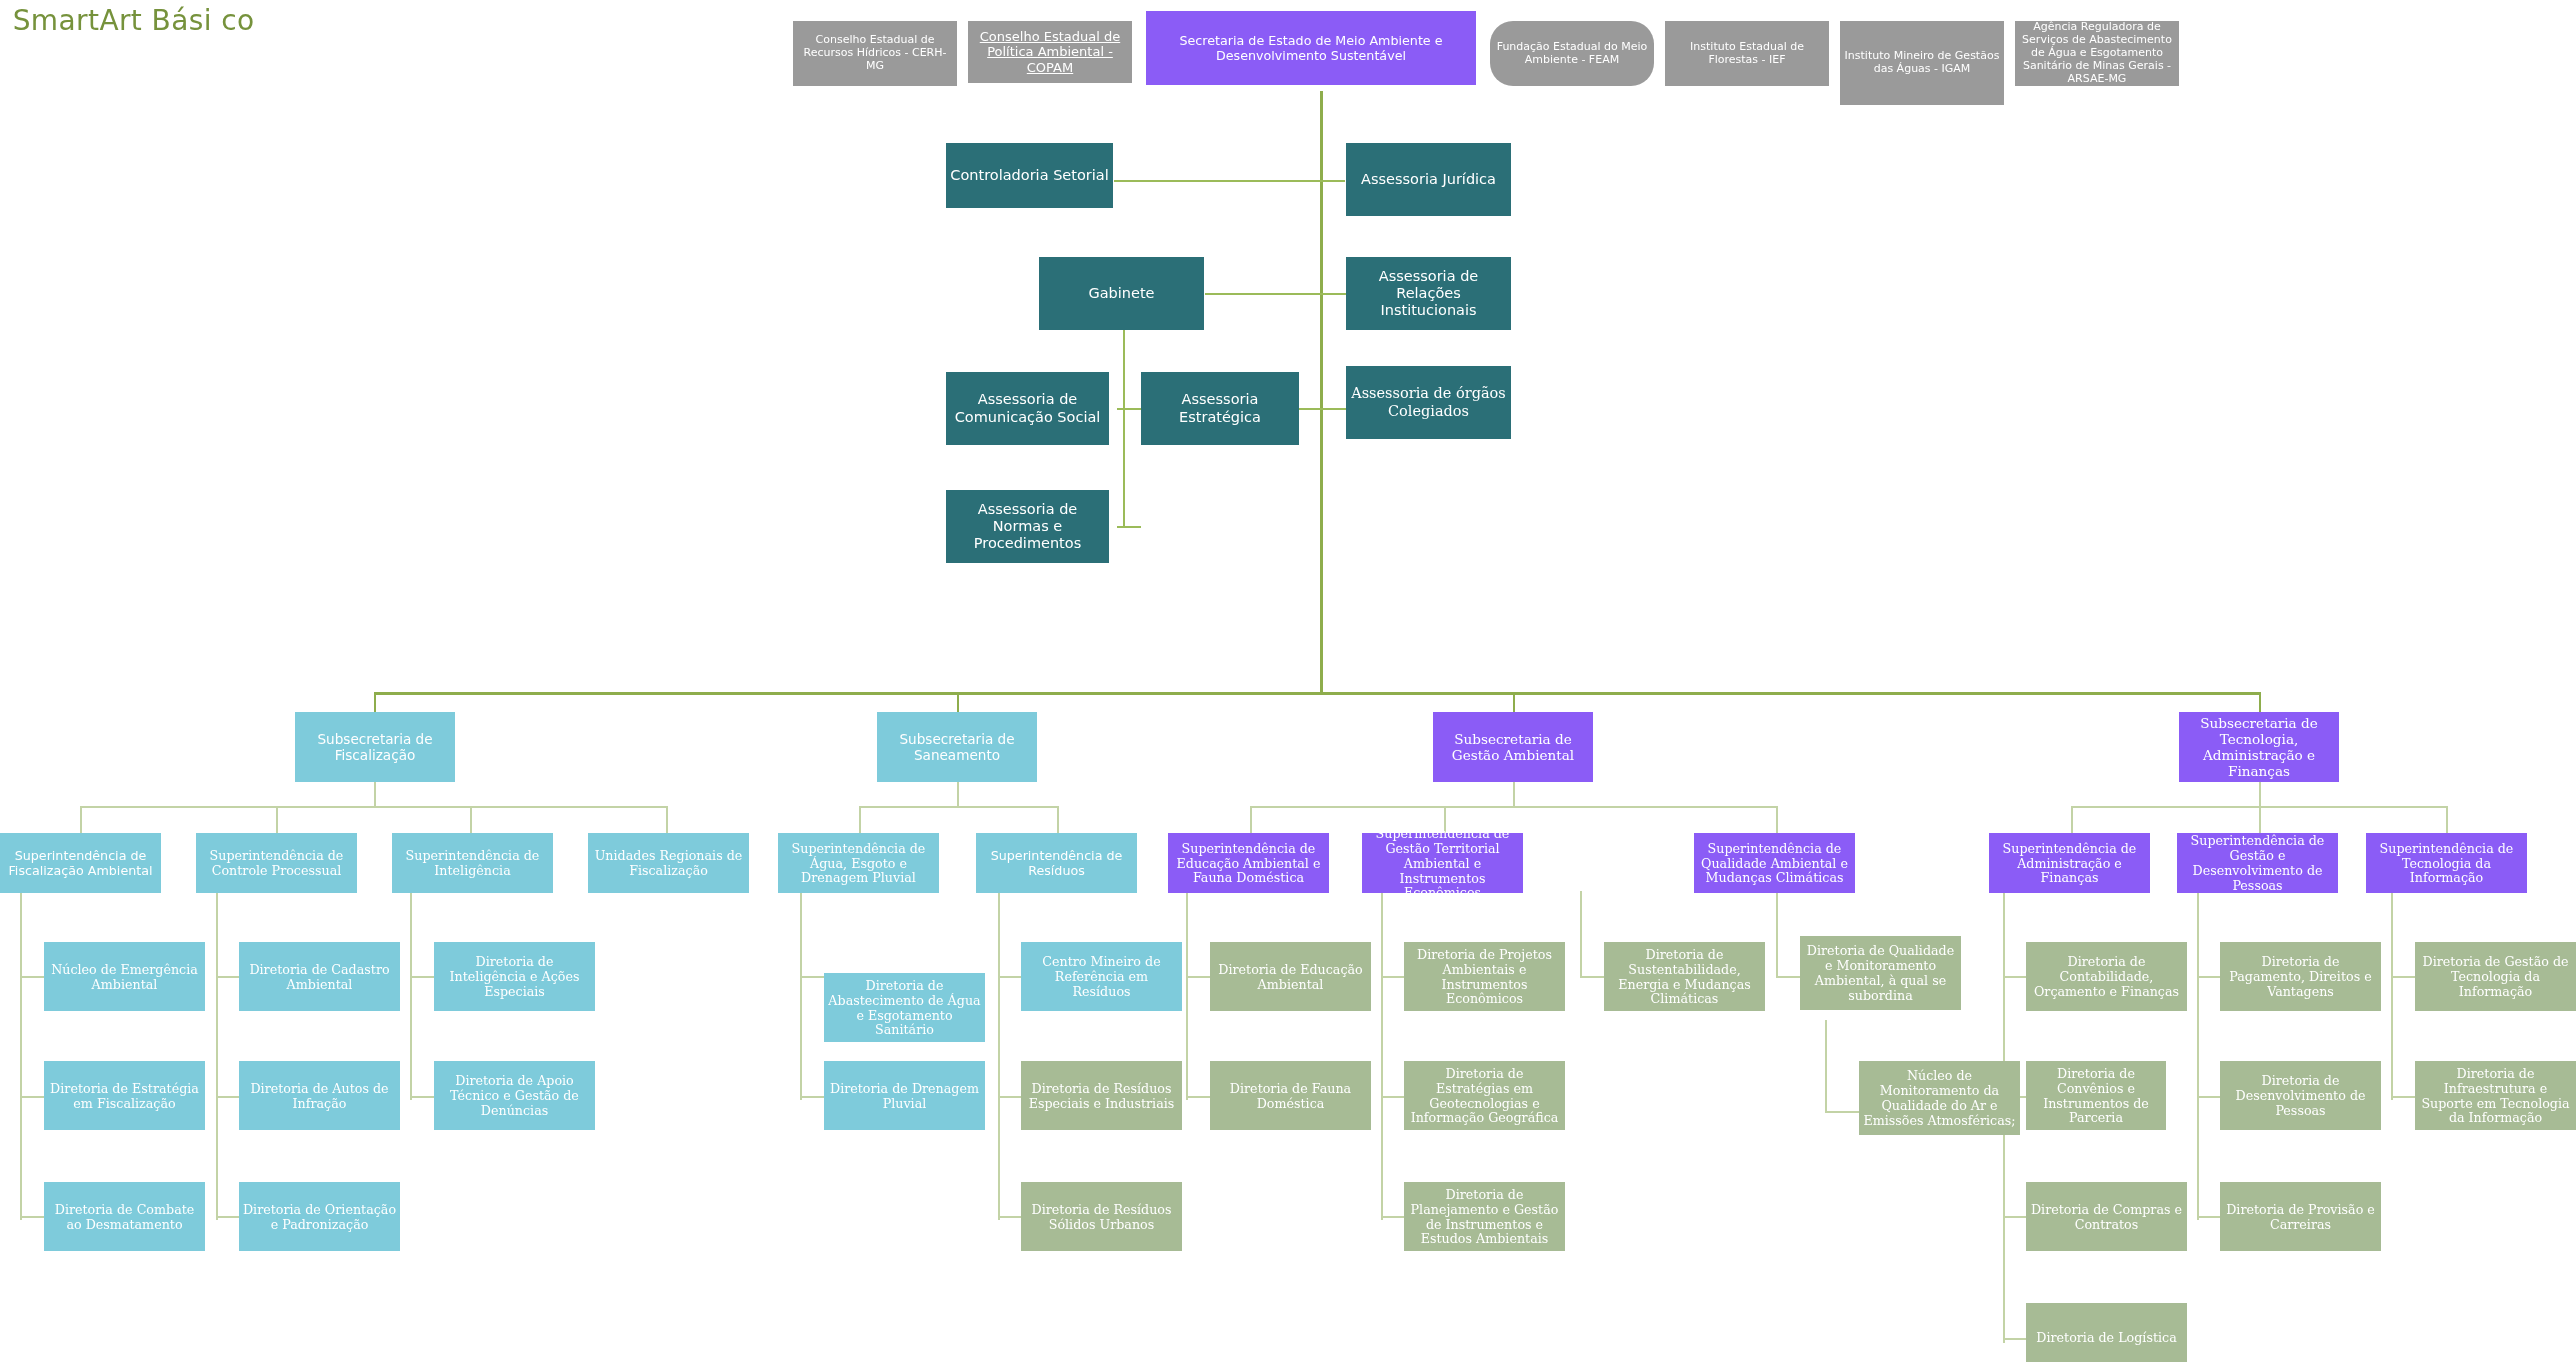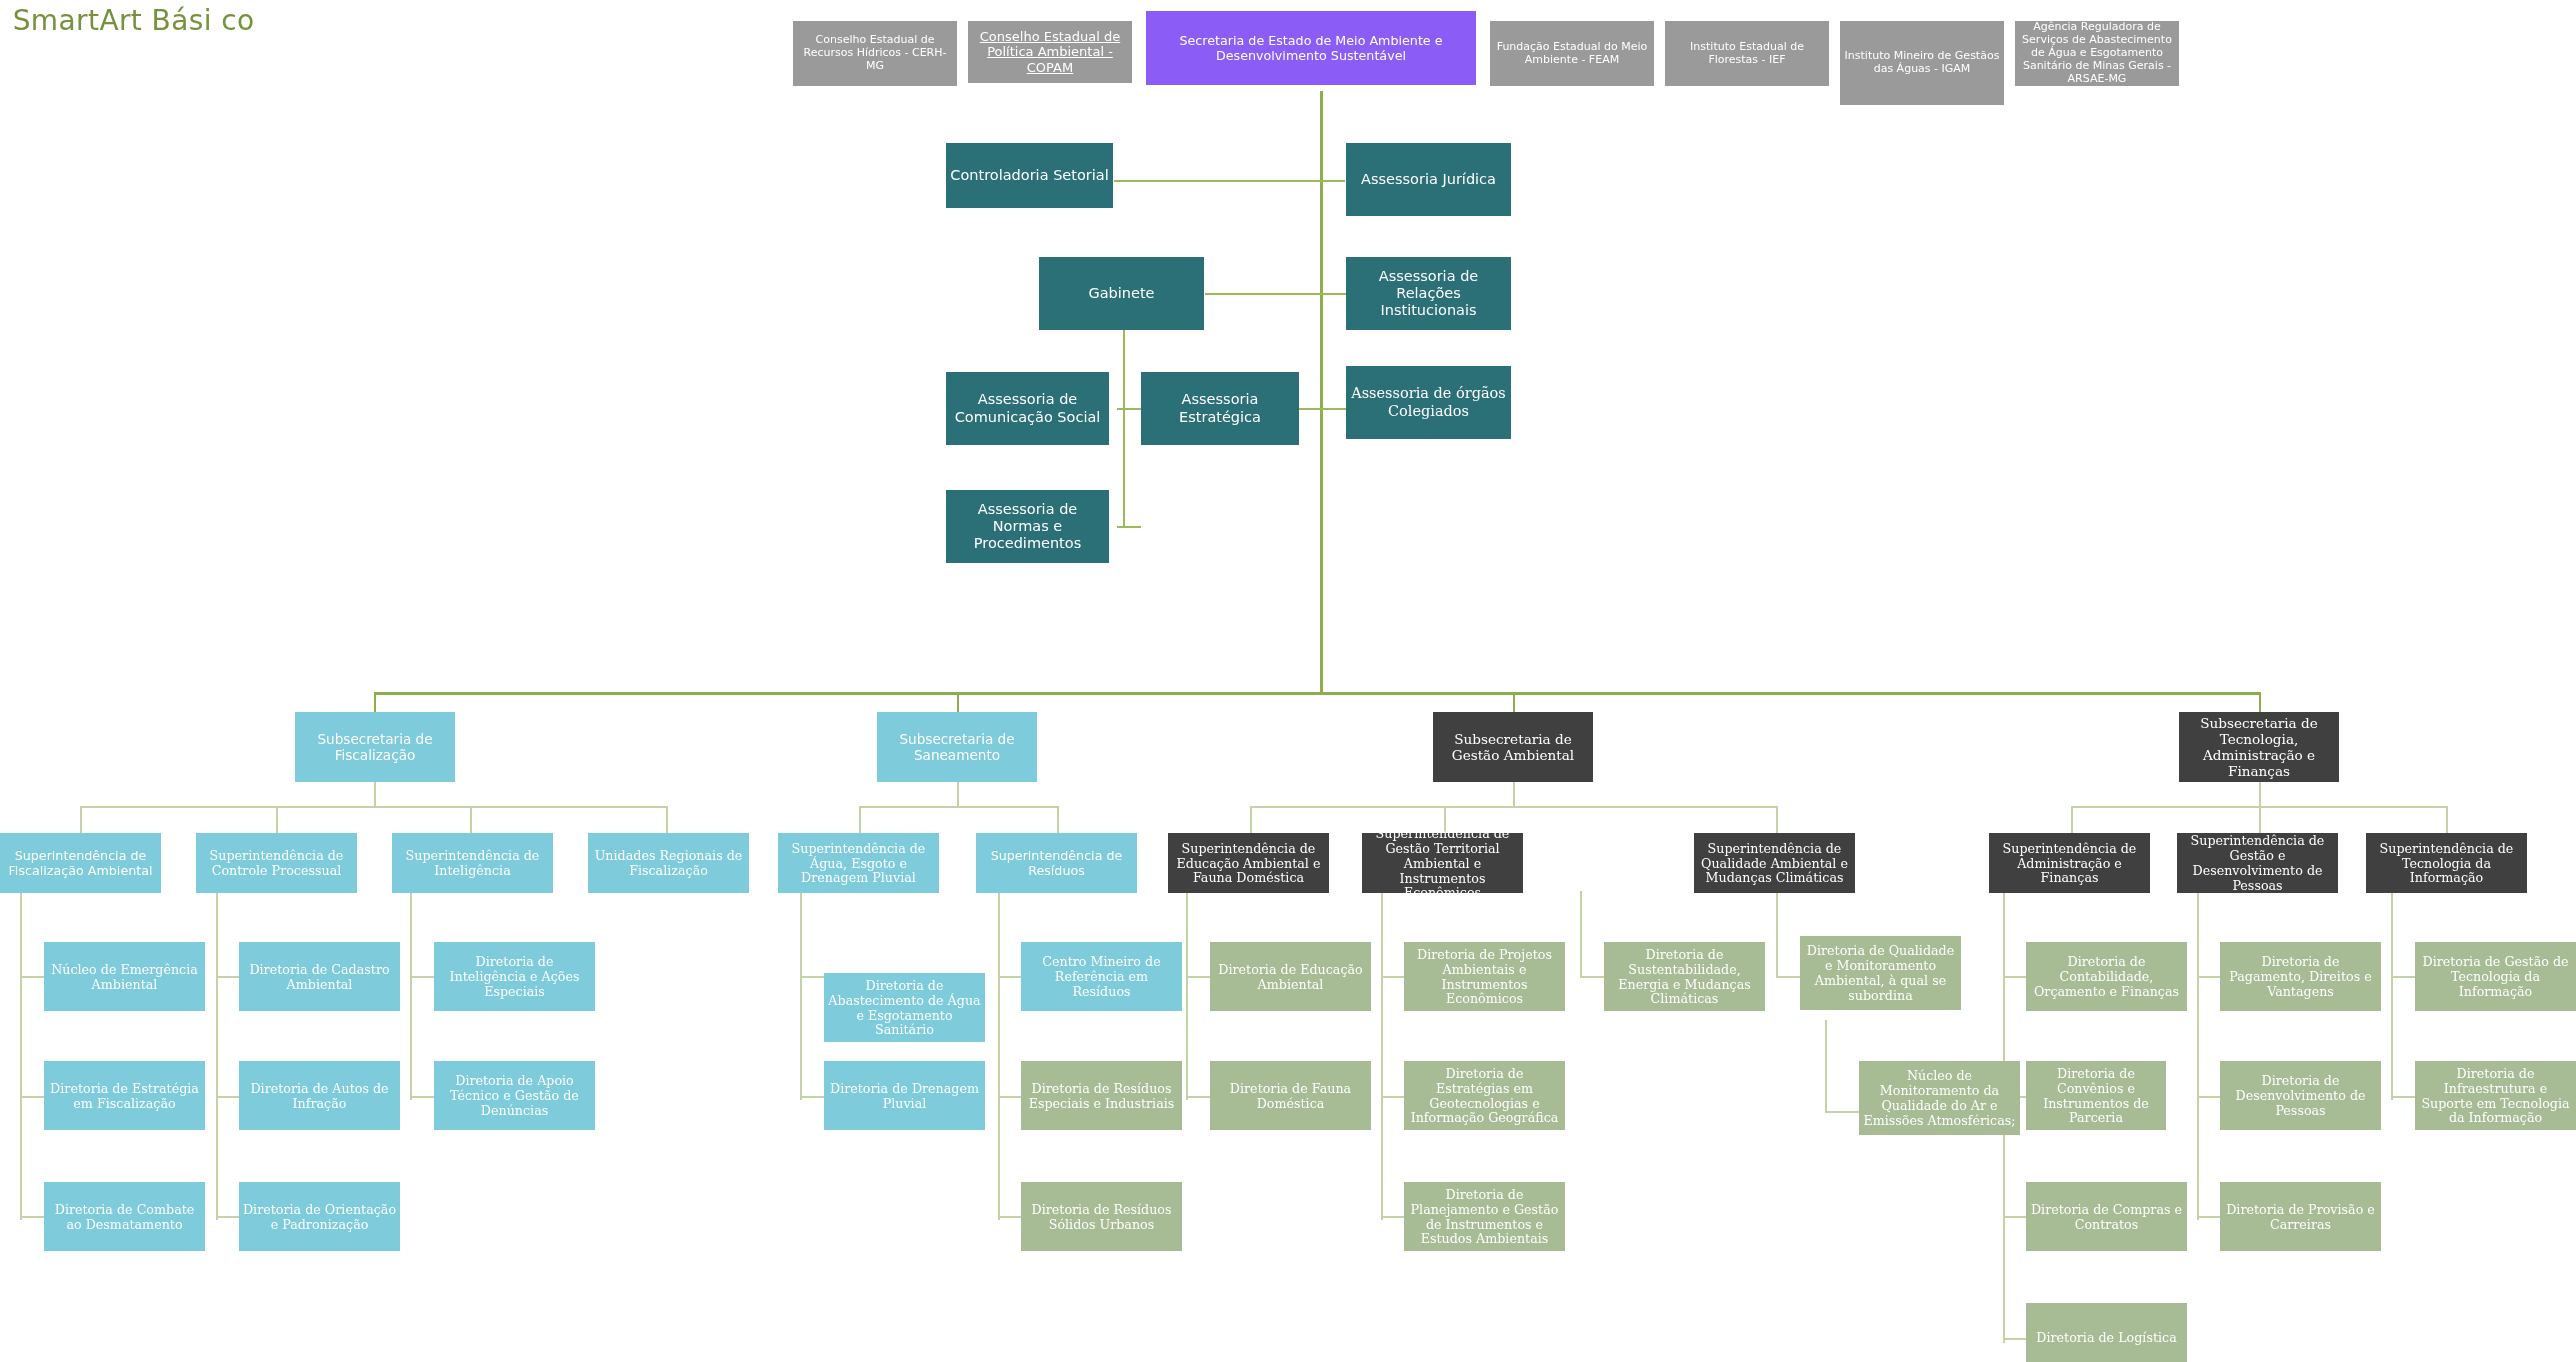--- a/index.html
+++ b/index.html
@@ -39,21 +39,21 @@
   }
   .node span {
     display: block;
     width: 100%;
   }
   
   .c-gray   { background: #9a9a9a; }
   .c-olive  { background: #8b5cf6; }
   .c-teal   { background: #2b6f77; }
   .c-blue   { background: #7ecbdb; }
-  .c-green  { background: #404040; }
+  .c-green  { background: #8b5cf6; }
   .c-sage   { background: #a7bb95; }
 
   
   .f-sans   { font-family: "DejaVu Sans", sans-serif; }
   .f-serif  { font-family: "DejaVu Serif", serif; }
 
   .line {
     position: absolute;
     background: #9bbb59;
   }
@@ -171,21 +171,21 @@
   <div class="node c-olive f-sans" style="left:1146px; top:11px; width:330px; height:74px; font-size:12.7px;">
     <span>Secretaria de Estado de Meio Ambiente e Desenvolvimento Sustentável</span>
   </div>
 
   <div class="node c-gray f-sans" style="left:793px; top:21px; width:164px; height:65px; font-size:11px;">
     <span>Conselho Estadual de Recursos Hídricos - CERH-MG</span>
   </div>
   <div class="node c-gray f-sans" style="left:968px; top:21px; width:164px; height:62px; font-size:13px;text-decoration:underline;">
     <span>Conselho Estadual de Política Ambiental - COPAM</span>
   </div>
-  <div class="node c-gray f-sans" style="left:1490px; top:21px; width:164px; height:65px; font-size:11px;">
+  <div class="node c-gray f-sans" style="left:1490px; top:21px; width:164px; height:65px; font-size:11px;border-radius:23px;">
     <span>Fundação Estadual do Meio Ambiente - FEAM</span>
   </div>
   <div class="node c-gray f-sans" style="left:1665px; top:21px; width:164px; height:65px; font-size:11px;">
     <span>Instituto Estadual de Florestas - IEF</span>
   </div>
   <div class="node c-gray f-sans" style="left:1840px; top:21px; width:164px; height:84px; font-size:11px;">
     <span>Instituto Mineiro de Gestãos das Águas - IGAM</span>
   </div>
   <div class="node c-gray f-sans" style="left:2015px; top:21px; width:164px; height:65px; font-size:11px;">
     <span>Agência Reguladora de Serviços de Abastecimento de Água e Esgotamento Sanitário de Minas Gerais - ARSAE-MG</span>

